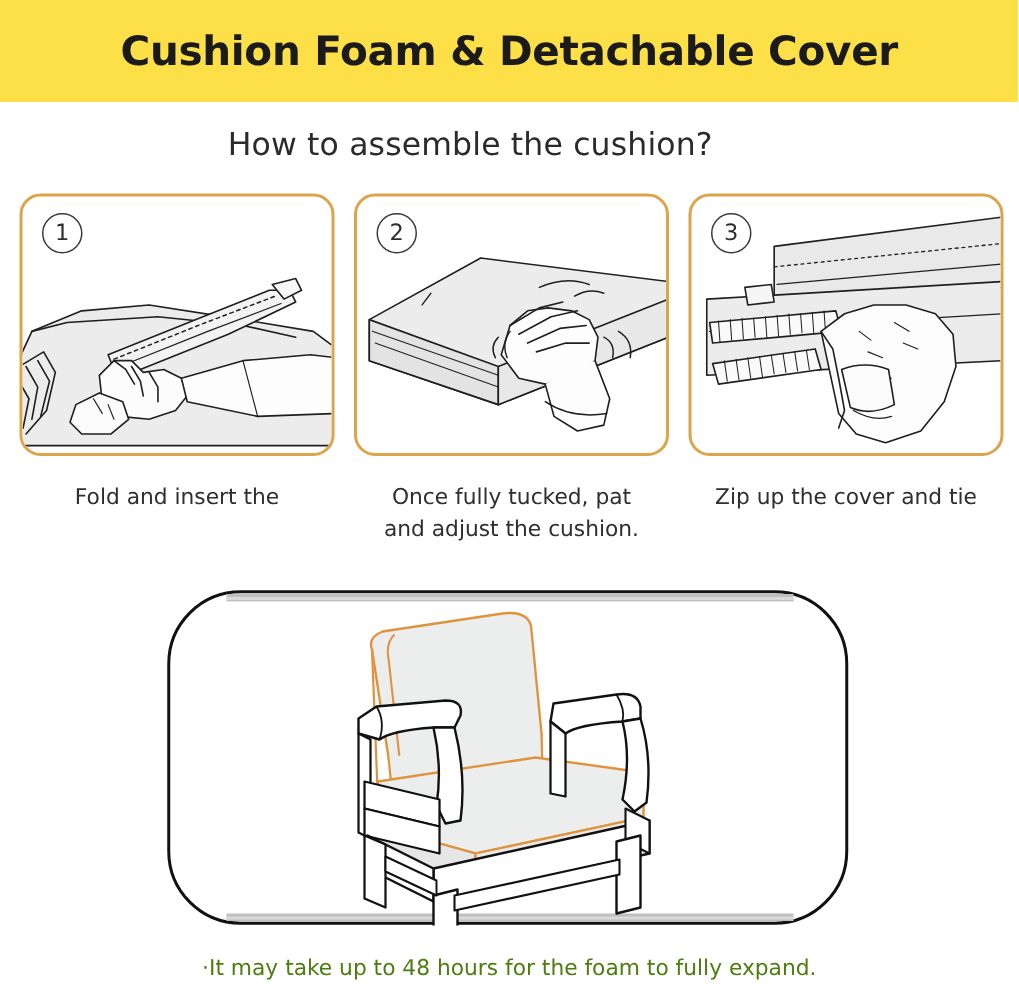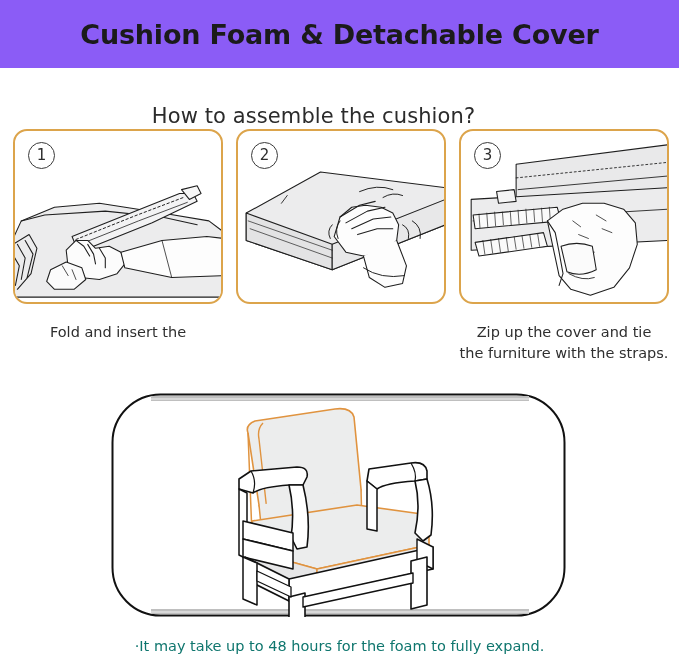--- a/index.html
+++ b/index.html
@@ -8,40 +8,39 @@
     background:#ffffff;
     font-family:"DejaVu Sans", sans-serif;
     color:#231f20;
     position:relative;
     overflow:hidden;
   }
 
   
   #header-band {
     position:absolute; left:0; top:0; width:679px; height:68px;
-    background:#8b5cf6;
+    background:#fde047;
     display:flex; align-items:center; justify-content:center;
   }
   #page-title {
     font-family:"DejaVu Sans", sans-serif;
     font-weight:bold;
     font-size:27px;
     letter-spacing:-0.2px;
     color:#1b1b1b;
     white-space:nowrap;
   }
 
   
   #subtitle {
     position:absolute; left:0; top:84px; width:627px;
     text-align:center;
     font-size:21px;
     color:#2b2b2b;
     letter-spacing:0.1px;
-    margin-top:20px;
   }
 
   
   #steps-row {
     position:absolute; left:13px; top:129px; width:656px; height:175px;
     display:flex; justify-content:space-between;
   }
   .step-panel {
     position:relative;
     width:210px; height:175px;
@@ -79,21 +78,21 @@
   #chair-box {
     position:absolute; left:111px; top:393px; width:455px; height:224px;
   }
   #chair-svg { display:block; width:455px; height:224px; }
 
   
   #footer-note {
     position:absolute; left:0; top:638px; width:679px;
     text-align:center;
     font-size:14.5px;
-    color:#0f766e;
+    color:#4d7c0f;
   }
 </style>
 </head>
 <body>
 
 <div id="header-band">
   <div id="page-title">Cushion Foam &amp; Detachable Cover</div>
 </div>
 
 <div id="subtitle">How to assemble the cushion?</div>
@@ -226,22 +225,25 @@
       </g>
     </svg>
   </div>
 </div>
 
 <div id="captions-row">
   <div class="step-caption">
     <span>Fold and insert the</span><br>
   </div>
   <div class="step-caption">
+    <span>Once fully tucked, pat</span><br>
+    <span>and adjust the cushion.</span>
+  </div>
+  <div class="step-caption">
     <span>Zip up the cover and tie</span><br>
-    <span>the furniture with the straps.</span>
   </div>
 </div>
 
 <div id="chair-box">
   <svg id="chair-svg" viewBox="0 0 455 224">
 
     <rect x="1.5" y="1.5" width="452" height="221" rx="48" ry="48" fill="#ffffff" stroke="#111111" stroke-width="2"></rect>
 
     <rect x="40" y="3" width="378" height="5" fill="#bfbfbf"></rect>
     <rect x="40" y="5" width="378" height="2" fill="#d9d9d9"></rect>

